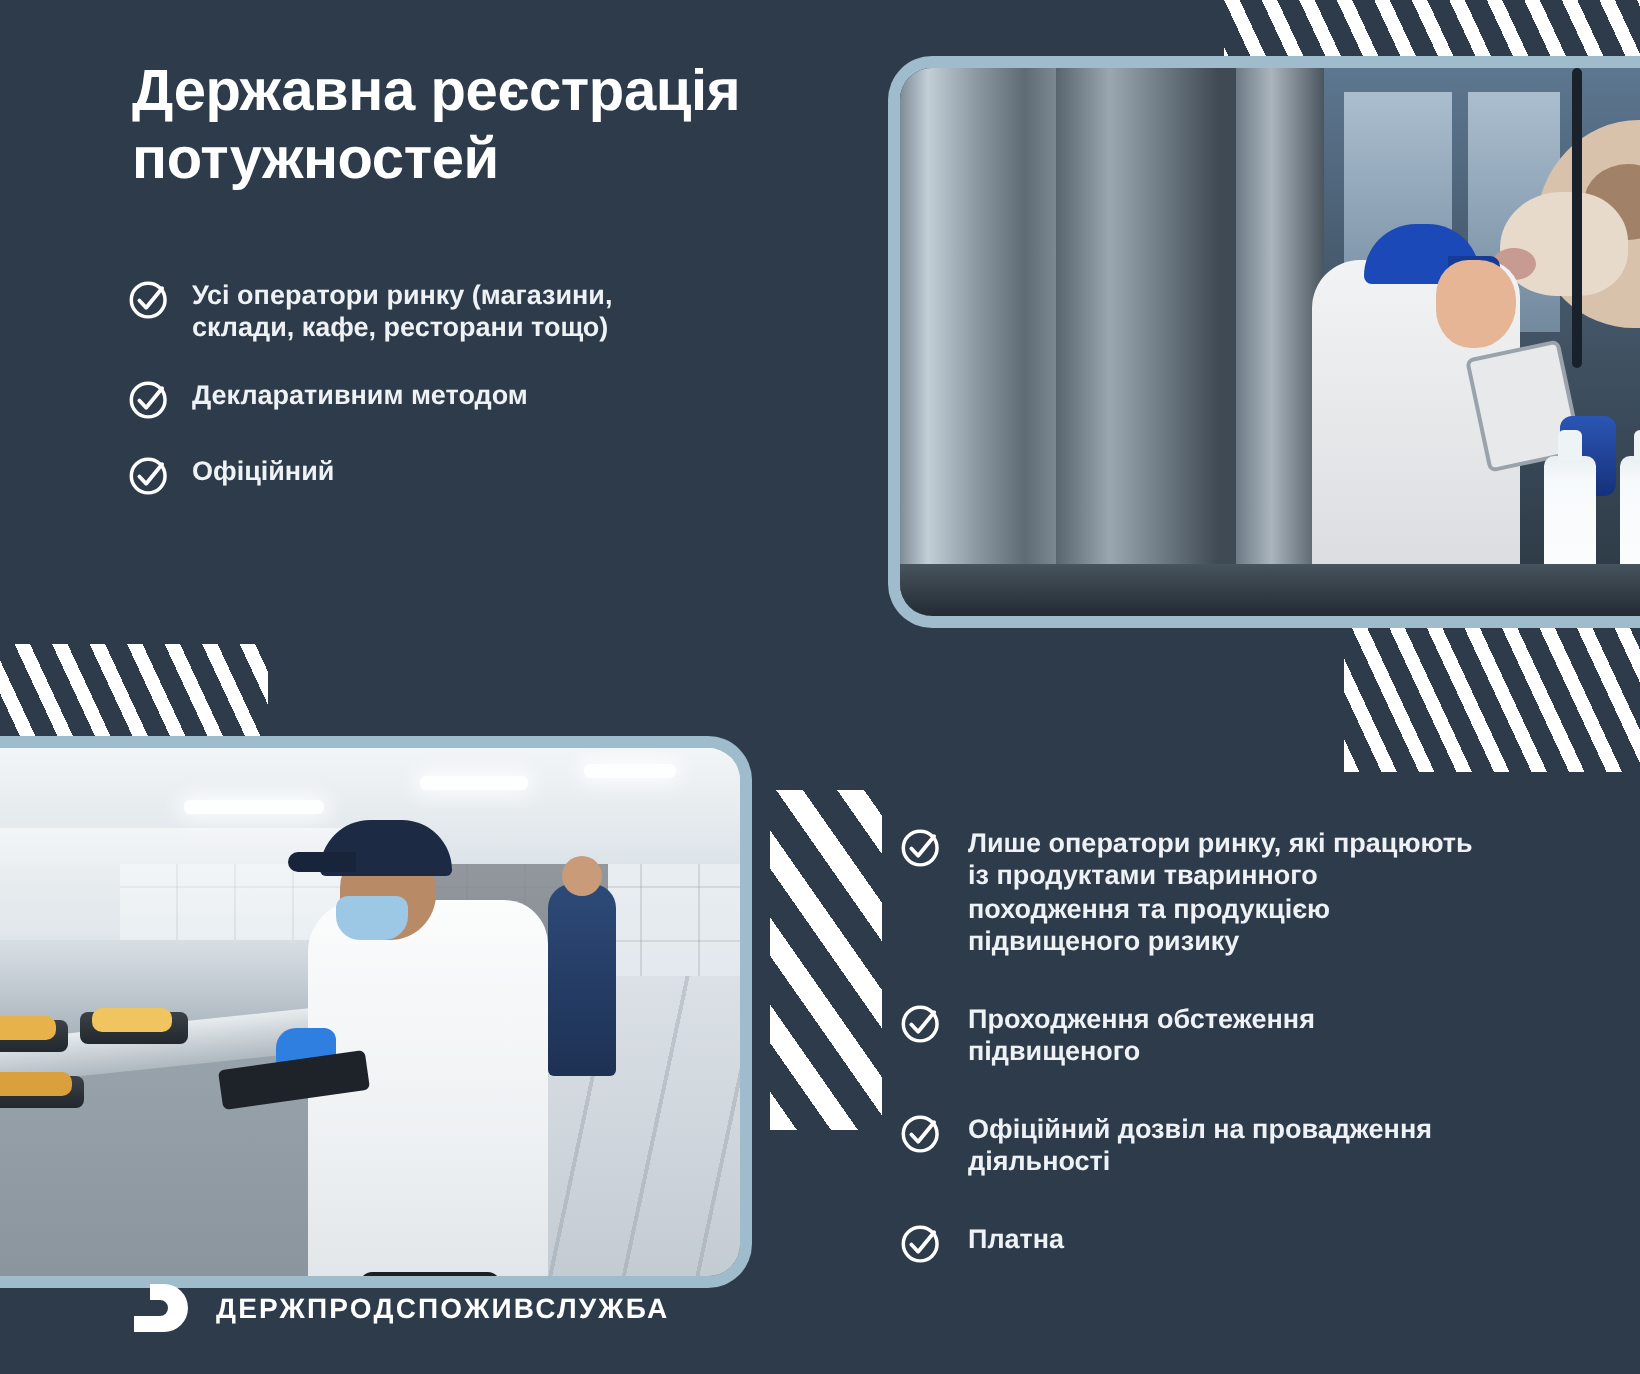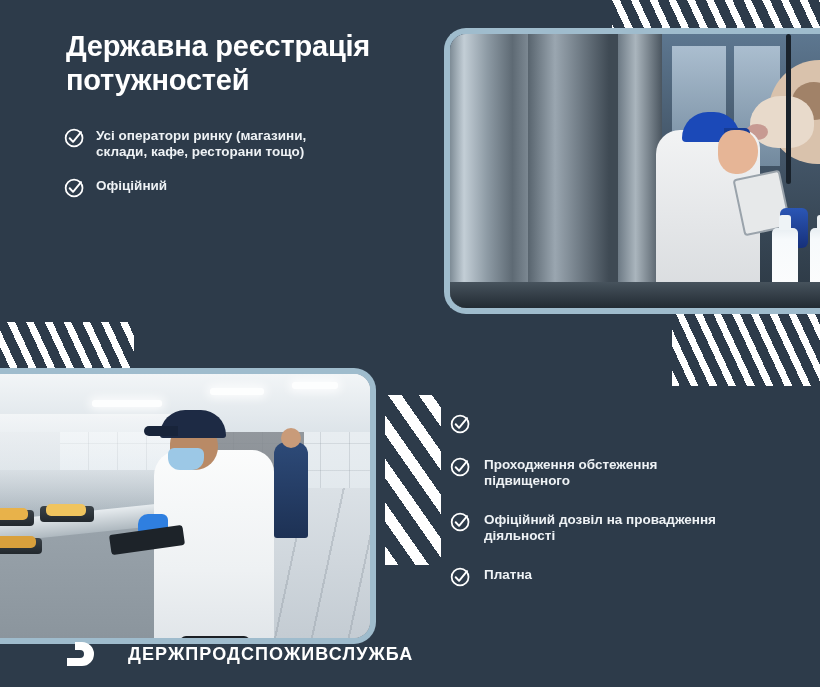--- a/index.html
+++ b/index.html
@@ -231,21 +231,21 @@
     font-weight:700;
     font-size:29px;
     line-height:1.16;
     letter-spacing:-.2px;
     white-space:pre-line;
   }
   #headline-left{left:66px;top:30px;width:360px;}
   #headline-right{left:452px;top:330px;width:300px;}
 
   .bullet-list{position:absolute;}
-  #list-left{left:64px;top:128px;width:320px;}
+  #list-left{left:64px;top:140px;width:320px;}
   #list-right{left:450px;top:414px;width:330px;}
 
   .bullet{
     position:relative;
     display:flex;
     align-items:flex-start;
     margin-bottom:17px;
   }
   .bullet-icon{
     flex:0 0 auto;
@@ -267,21 +267,21 @@
   
   #footer{
     position:absolute;left:64px;top:639px;
     display:flex;align-items:center;
   }
   #logo-mark{
     width:30px;height:30px;margin-right:14px;flex:0 0 auto;
   }
   #logo-mark svg{display:block;}
   #logo-text{
-    color:#ffffff;font-weight:700;font-size:18px;letter-spacing:1.1px;margin-left:20px;
+    color:#ffffff;font-weight:700;font-size:14px;letter-spacing:1.1px;
   }
 </style>
 </head>
 <body>
 
 <div id="poster">
 
   <div class="stripes" id="stripes-top-right"></div>
   <div class="stripes" id="stripes-mid-left"></div>
   <div class="stripes" id="stripes-mid-right"></div>
@@ -371,33 +371,46 @@
       <span class="bullet-text">Усі оператори ринку (магазини,
 склади, кафе, ресторани тощо)</span>
     </div>
     <div class="bullet">
       <span class="bullet-icon">
         <svg viewBox="0 0 24 24" fill="none">
             <circle cx="11" cy="12" r="9.2" stroke="#ffffff" stroke-width="1.9"></circle>
             <path d="M6.2 12.3 L9.9 16.2 L18.6 5.6" stroke="#ffffff" stroke-width="2.1" stroke-linecap="round" stroke-linejoin="round"></path>
           </svg>
       </span>
+      <span class="bullet-text">Декларативним методом</span>
+    </div>
+    <div class="bullet">
+      <span class="bullet-icon">
+        <svg viewBox="0 0 24 24" fill="none">
+            <circle cx="11" cy="12" r="9.2" stroke="#ffffff" stroke-width="1.9"></circle>
+            <path d="M6.2 12.3 L9.9 16.2 L18.6 5.6" stroke="#ffffff" stroke-width="2.1" stroke-linecap="round" stroke-linejoin="round"></path>
+          </svg>
+      </span>
       <span class="bullet-text">Офіційний</span>
     </div>
   </div>
 
 
   <div class="bullet-list" id="list-right">
     <div class="bullet">
       <span class="bullet-icon">
         <svg viewBox="0 0 24 24" fill="none">
             <circle cx="11" cy="12" r="9.2" stroke="#ffffff" stroke-width="1.9"></circle>
             <path d="M6.2 12.3 L9.9 16.2 L18.6 5.6" stroke="#ffffff" stroke-width="2.1" stroke-linecap="round" stroke-linejoin="round"></path>
           </svg>
       </span>
+      <span class="bullet-text">Лише оператори ринку, які працюють
+із продуктами тваринного
+походження та продукцією
+підвищеного ризику</span>
     </div>
     <div class="bullet">
       <span class="bullet-icon">
         <svg viewBox="0 0 24 24" fill="none">
             <circle cx="11" cy="12" r="9.2" stroke="#ffffff" stroke-width="1.9"></circle>
             <path d="M6.2 12.3 L9.9 16.2 L18.6 5.6" stroke="#ffffff" stroke-width="2.1" stroke-linecap="round" stroke-linejoin="round"></path>
           </svg>
       </span>
       <span class="bullet-text">Проходження обстеження
 підвищеного</span>

